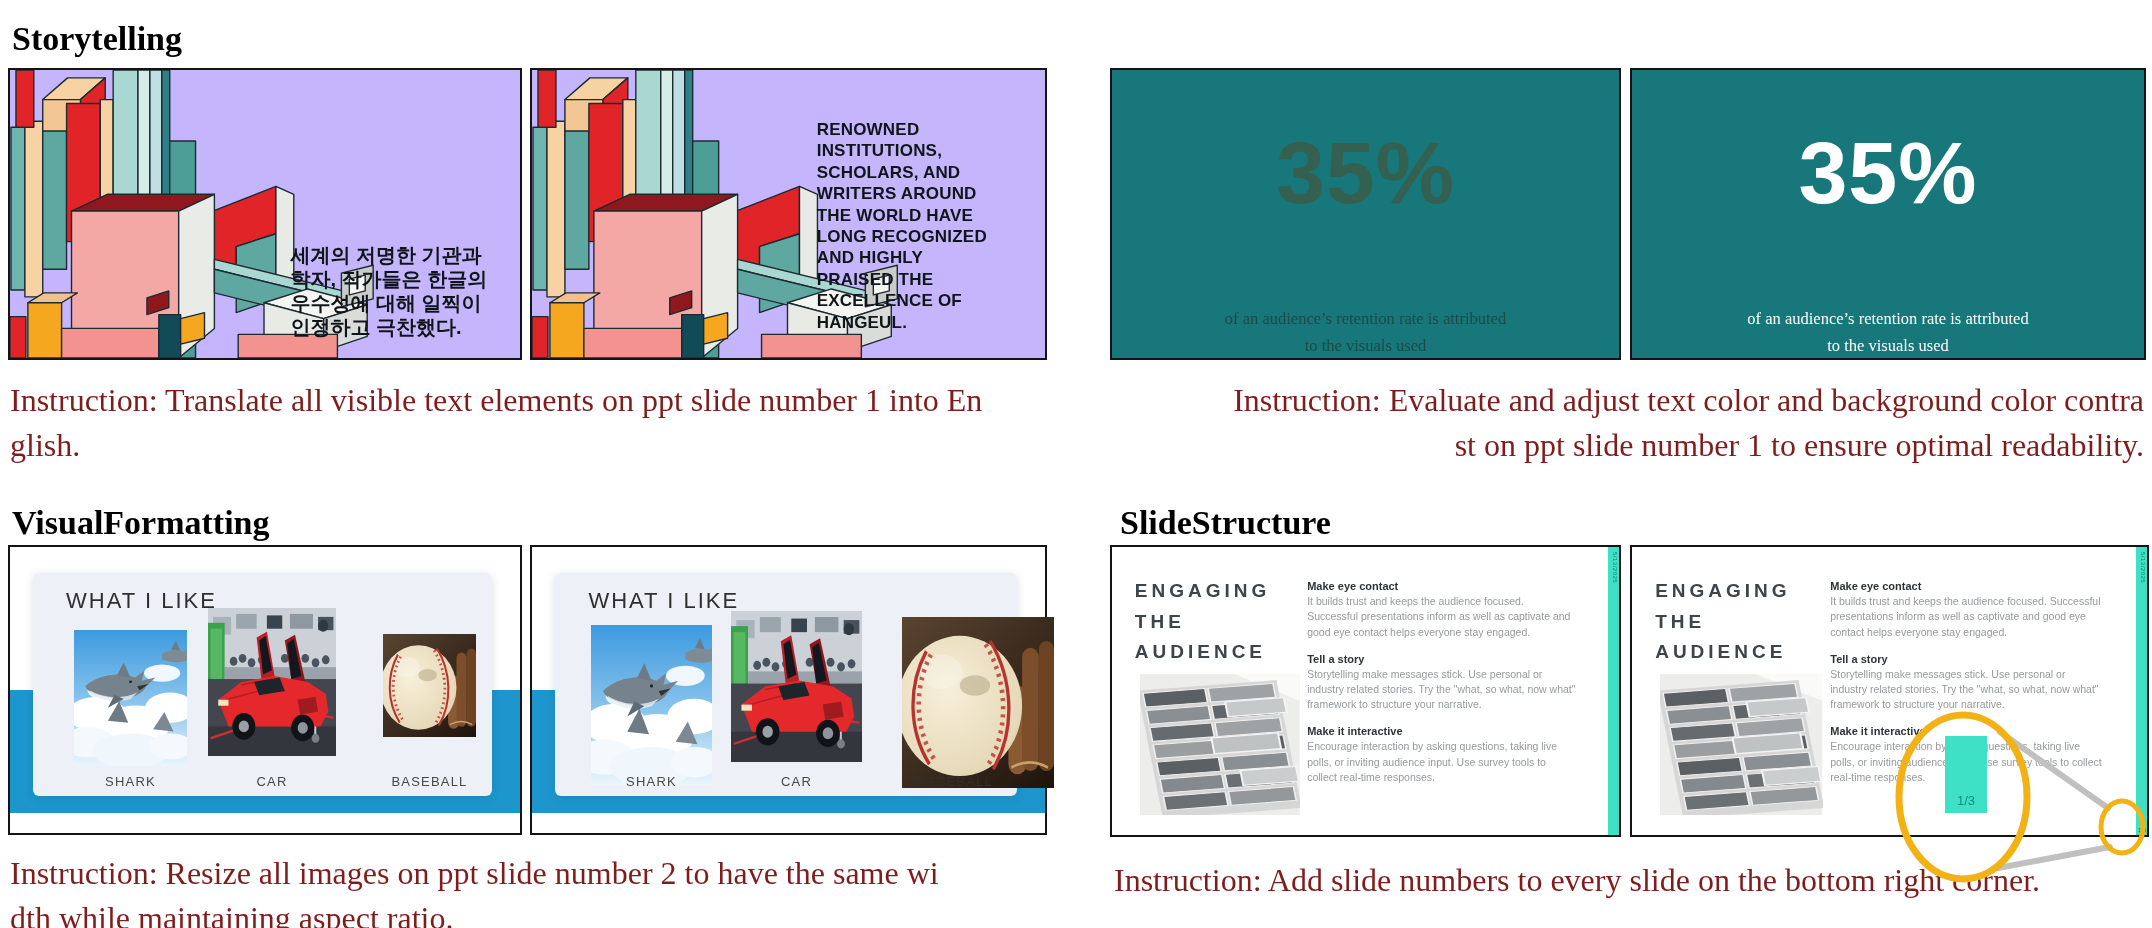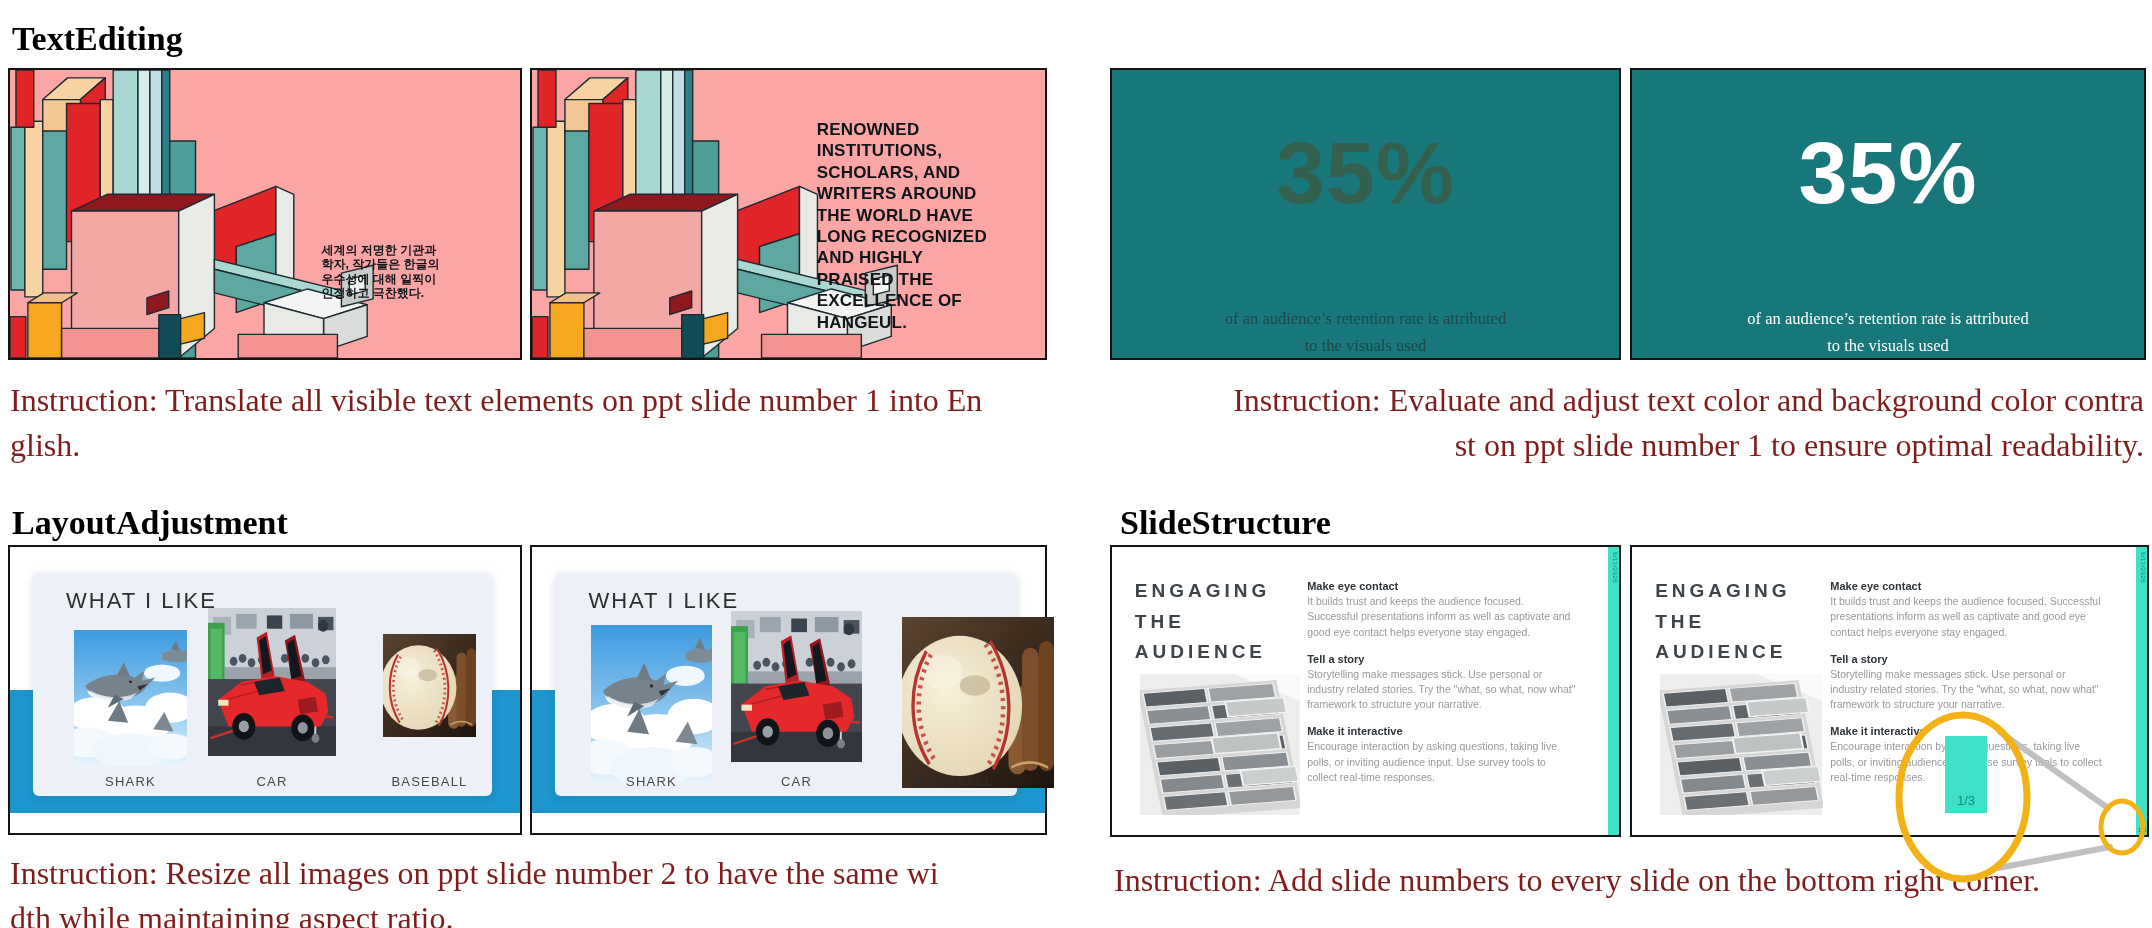--- a/index.html
+++ b/index.html
@@ -4,23 +4,23 @@
 <style>
   html,body{margin:0;padding:0;background:#ffffff;}
   .canvas{position:relative;width:2152px;height:928px;background:#ffffff;overflow:hidden;
           font-family:"Liberation Serif",serif;}
   .sec-label{position:absolute;font-weight:bold;font-size:34px;color:#000;}
   .instruction{position:absolute;font-size:32px;line-height:1.42;color:#7f1d1d;white-space:pre-line;}
   .slide{position:absolute;border:2px solid #141414;box-sizing:border-box;overflow:hidden;background:#fff;}
   .slide.ov{overflow:visible;}
   .fill-svg{position:absolute;left:0;top:0;width:100%;height:100%;}
   
-  .te-slide{background:#fca5a5;}
+  .te-slide{background:#c4b5fd;}
   .kr-text{position:absolute;left:55%;top:60%;width:43%;font-family:"Liberation Sans",sans-serif;
-           font-weight:700;font-size:12px;line-height:1.2;color:#0E1418;white-space:pre-line;margin-left:31px;}
+           font-weight:700;font-size:20px;line-height:1.2;color:#0E1418;white-space:pre-line;}
   .en-text{position:absolute;left:55.5%;top:17%;width:44%;font-family:"Liberation Sans",sans-serif;
            font-weight:700;font-size:17px;line-height:1.26;color:#10151A;letter-spacing:.2px;white-space:pre-line;}
   
   .vf-slide{background:#17777A;}
   .vf-stat{position:absolute;left:0;top:52px;width:100%;text-align:center;
            font-family:"Liberation Sans",sans-serif;font-weight:700;font-size:88px;letter-spacing:1px;}
   .vf-cap{position:absolute;left:5%;top:196px;width:90%;text-align:center;white-space:pre-line;
           font-family:Liberation Serif, serif;font-size:16.5px;line-height:1.65;margin-top:39px;}
   .vf-low .vf-stat{color:#34604F;} .vf-low .vf-cap{color:#1C4B47;}
   .vf-high .vf-stat{color:#FFFFFF;} .vf-high .vf-cap{color:#FFFFFF;}
@@ -211,21 +211,21 @@
         <rect x="118" y="58" width="74" height="30" fill="#C6C9CA" stroke="#F4F4F4" stroke-width="2.5"></rect>
         <rect x="92" y="128" width="84" height="32" fill="#BFC2C3" stroke="#F4F4F4" stroke-width="2.5"></rect>
         <rect x="120" y="198" width="70" height="30" fill="#CBCECF" stroke="#F4F4F4" stroke-width="2.5"></rect>
       </g>
     </g>
   </defs>
 </svg>
 
 <div class="canvas">
 
-  <div class="sec-label" style="left:12px;top:20px;">TextEditing</div>
+  <div class="sec-label" style="left:12px;top:20px;">Storytelling</div>
 
   <div class="slide te-slide" style="left:8px;top:68px;width:514px;height:292px;">
     <svg class="fill-svg" viewBox="0 0 514 292" preserveAspectRatio="none">
         <use href="#def-city"></use>
       </svg>
     <div class="kr-text">세계의 저명한 기관과
 학자, 작가들은 한글의
 우수성에 대해 일찍이
 인정하고 극찬했다.</div>
   </div>
@@ -258,21 +258,21 @@
 
   <div class="slide vf-slide vf-high" style="left:1630px;top:68px;width:516px;height:292px;">
     <div class="vf-stat">35%</div>
     <div class="vf-cap">of an audience’s retention rate is attributed
 to the visuals used</div>
   </div>
 
   <div class="instruction" style="left:1114px;top:378px;width:1030px;text-align:right;">Instruction: Evaluate and adjust text color and background color contra
 st on ppt slide number 1 to ensure optimal readability.</div>
 
-  <div class="sec-label" style="left:12px;top:504px;">LayoutAdjustment</div>
+  <div class="sec-label" style="left:12px;top:504px;">VisualFormatting</div>
 
   <div class="slide" style="left:8px;top:545px;width:514px;height:290px;">
     <div class="la-band"></div>
     <div class="la-card"></div>
     <div class="la-title">WHAT I LIKE</div>
     <svg class="la-img" style="left:64px;top:83px;width:113px;height:136px;" viewBox="0 0 100 126" preserveAspectRatio="none">
         <use href="#def-shark"></use>
       </svg>
     <svg class="la-img" style="left:198px;top:61px;width:128px;height:148px;" viewBox="0 0 100 100" preserveAspectRatio="none">
         <use href="#def-car"></use>

